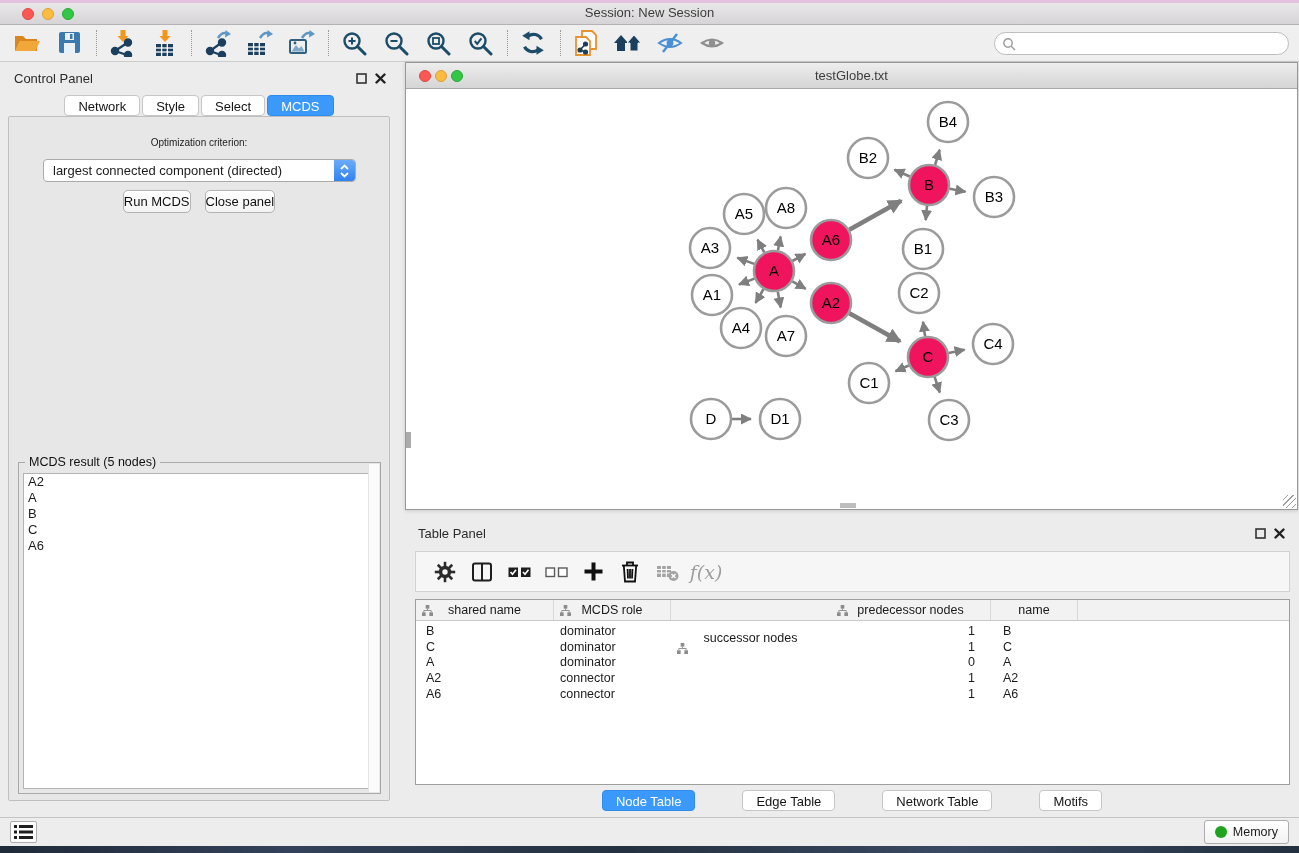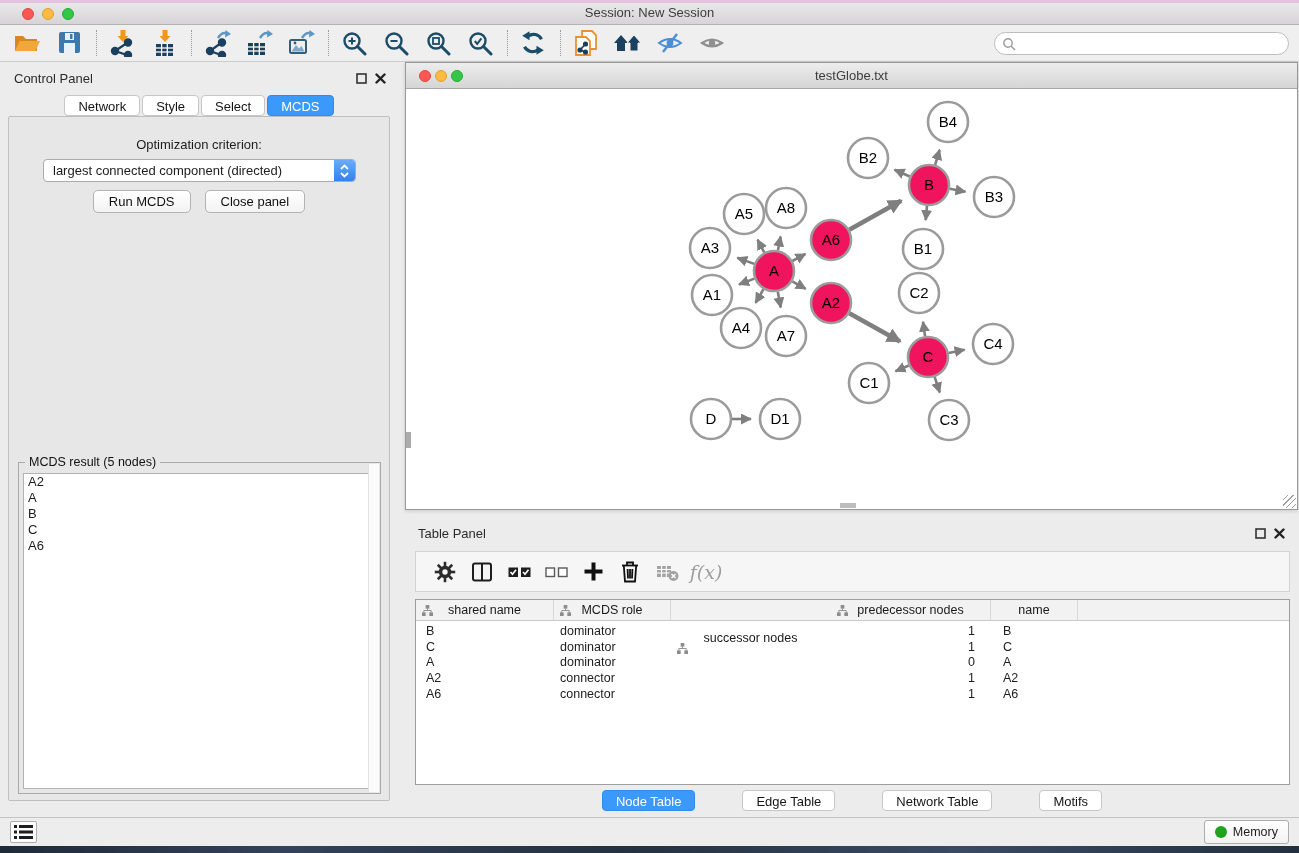--- a/index.html
+++ b/index.html
@@ -34,27 +34,27 @@
     border-radius:4px; font-size:13px; color:#151515; margin:0 1px; }
   .ui-tab.active { background:#3b99fc; border-color:#2f8bee; color:#ffffff; }
 
   
   .control-panel { position:absolute; left:0; top:62px; width:398px; height:752px; }
   .cp-title { position:absolute; left:14px; top:9px; font-size:13px; color:#2b2b2b; }
   .control-panel .panel-btns { right:12px; top:11px; }
   .cp-tabs { position:absolute; top:33px; left:0; right:0; display:flex; justify-content:center; z-index:2; }
   .cp-body { position:absolute; top:54px; left:8px; right:8px; bottom:13px; background:#e7e7e7;
     border:1px solid #bfbfbf; border-radius:2px; }
-  .opt-label { position:absolute; top:20px; left:0; right:0; text-align:center; font-size:13px; }
+  .opt-label { position:absolute; top:20px; left:0; right:0; text-align:center; font-size:10px; }
   .criterion-select { position:absolute; top:42px; left:34px; width:313px; height:23px; background:#fff;
     border:1px solid #ababab; border-radius:4px; line-height:21px; padding-left:9px; font-size:13px; overflow:hidden; }
   .stepper { position:absolute; right:0; top:-1px; width:21px; height:23px; border-radius:0 4px 4px 0;
     background:linear-gradient(#6caef9,#2e7ff0); display:flex; align-items:center; justify-content:center; }
   .btn-row { position:absolute; top:73px; left:0; right:0; display:flex; justify-content:center; gap:14px; }
-  .push-btn { height:23px; line-height:21px; padding:0 15px; background:linear-gradient(#ffffff,#f3f3f3);
+  .push-btn { height:23px; line-height:21px; padding:0 0; background:linear-gradient(#ffffff,#f3f3f3);
     border:1px solid #b3b3b3; border-radius:5px; font-size:13px; color:#111; }
   .groupbox { position:absolute; top:345px; left:9px; right:8px; bottom:6px; border:1px solid #a9a9a9; }
   .groupbox-legend { position:absolute; top:-8px; left:6px; background:#e7e7e7; padding:0 4px; font-size:12.5px; color:#111; }
   .result-list { position:absolute; top:10px; left:4px; right:4px; bottom:4px; background:#fff;
     border:1px solid #b3b3b3; overflow:hidden; }
   .result-item { font-size:13px; line-height:16px; padding-left:4px; }
   .result-scrollbar { position:absolute; top:1px; bottom:1px; right:1px; width:11px; background:#fbfbfb; border-left:1px solid #e4e4e4; }
 
   
   .network-window { position:absolute; left:405px; top:62px; width:893px; height:448px;

